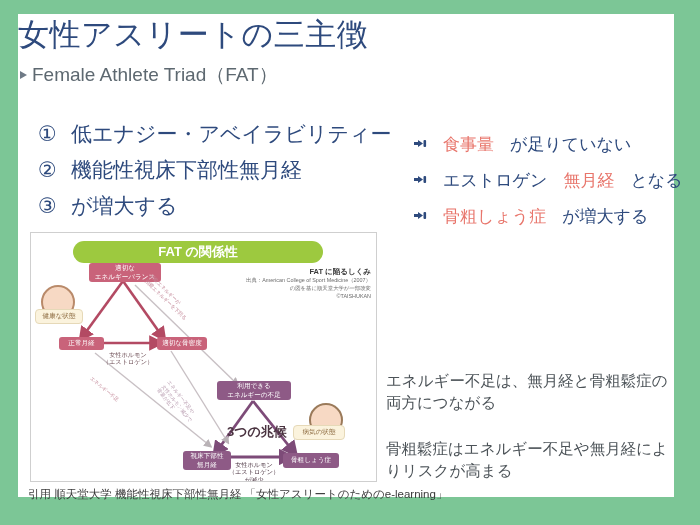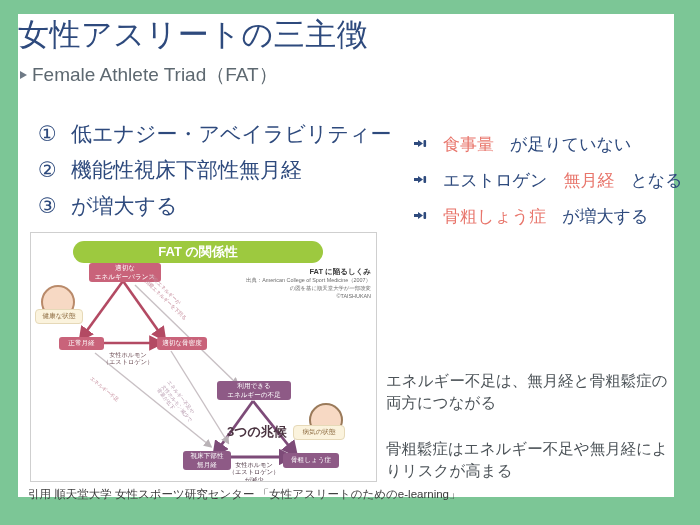--- a/index.html
+++ b/index.html
@@ -213,14 +213,14 @@
 が減少</div>
     <div class="sign" style="left:196px;top:190px;">3つの兆候</div>
     <div class="diag-txt" style="left:140px;top:146px;transform:rotate(52deg);white-space:pre-line;color:#b79aae;">エネルギー不足や
 女性ホルモン減少で
 骨量が低下</div>
   </div>
 
   <div class="para para1">エネルギー不足は、無月経と骨粗鬆症の両方につながる</div>
   <div class="para para2">骨粗鬆症はエネルギー不足や無月経によりリスクが高まる</div>
 
-  <div class="footer">引用 順天堂大学 女性スポーツ研究センター 「女性アスリートのためのe-learning」</div>
+  <div class="footer">引用 順天堂大学 機能性視床下部性無月経 「女性アスリートのためのe-learning」</div>
 </div>
 
 </body></html>

